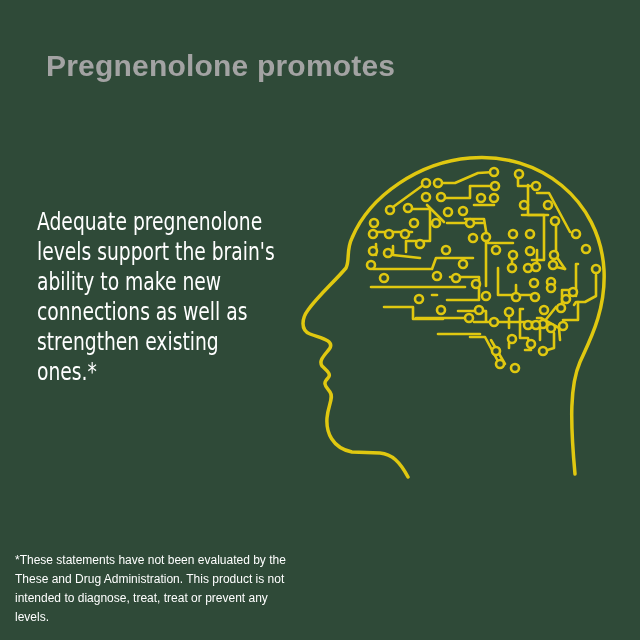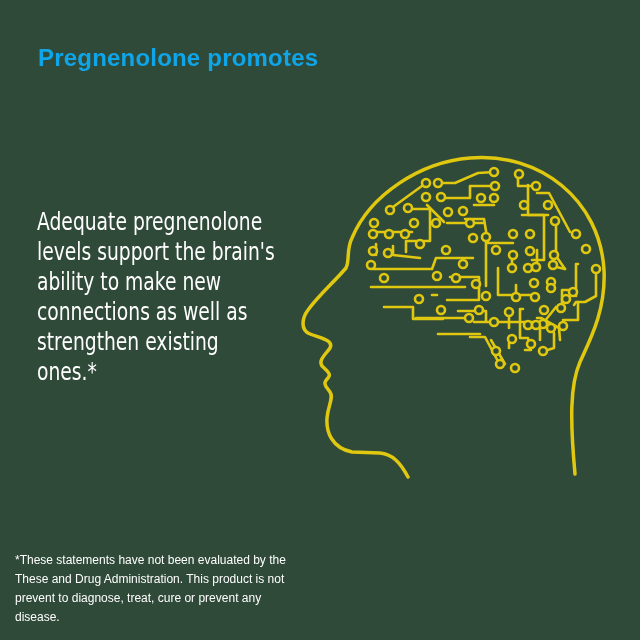--- a/index.html
+++ b/index.html
@@ -1,17 +1,17 @@
 <!DOCTYPE html>
 <html><head>
 <meta charset="utf-8">
 <style>
   html, body { margin: 0; padding: 0; }
   body { width: 640px; height: 640px; background: #2f4a38; overflow: hidden; position: relative; font-family: "Liberation Sans", sans-serif; }
-  .title { position: absolute; left: 34px; top: 30px; color: #0ea5e9; font-family: "Liberation Sans", sans-serif; font-weight: bold; font-size: 24px; line-height: 47px; letter-spacing: 0.2px; margin: 4px; }
+  .title { position: absolute; left: 34px; top: 30px; color: #a3a3a3; font-family: "Liberation Sans", sans-serif; font-weight: bold; font-size: 30px; line-height: 47px; letter-spacing: 0.2px; margin: 12px; }
   .body-text { position: absolute; left: 37px; top: 207px; width: 280px; color: #ffffff; font-family: "DejaVu Sans", sans-serif; font-size: 24px; line-height: 30px; transform: scaleX(0.78); transform-origin: left top; width: 360px; margin: 0; }
   .disclaimer { position: absolute; left: 15px; top: 551px; width: 380px; color: #ffffff; font-family: "Liberation Sans", sans-serif; font-size: 12px; line-height: 19px; margin: 0; }
   svg.art { position: absolute; left: 0; top: 0; }
 </style>
 </head>
 <body>
 
 <h1 class="title">
   <span>Pregnenolone promotes</span><br>
 </h1>
@@ -153,15 +153,15 @@
         <circle cx="531" cy="344" r="4"></circle>
         <circle cx="500" cy="364" r="4"></circle>
         <circle cx="515" cy="368" r="4"></circle>
     </g>
   </g>
 </svg>
 
 <p class="disclaimer">
   <span>*These statements have not been evaluated by the</span><br>
   <span>These and Drug Administration. This product is not</span><br>
-  <span>prevent to diagnose, treat, cure or prevent any</span><br>
-  <span>disease.</span>
+  <span>intended to diagnose, treat, treat or prevent any</span><br>
+  <span>levels.</span>
 </p>
 
 </body></html>

